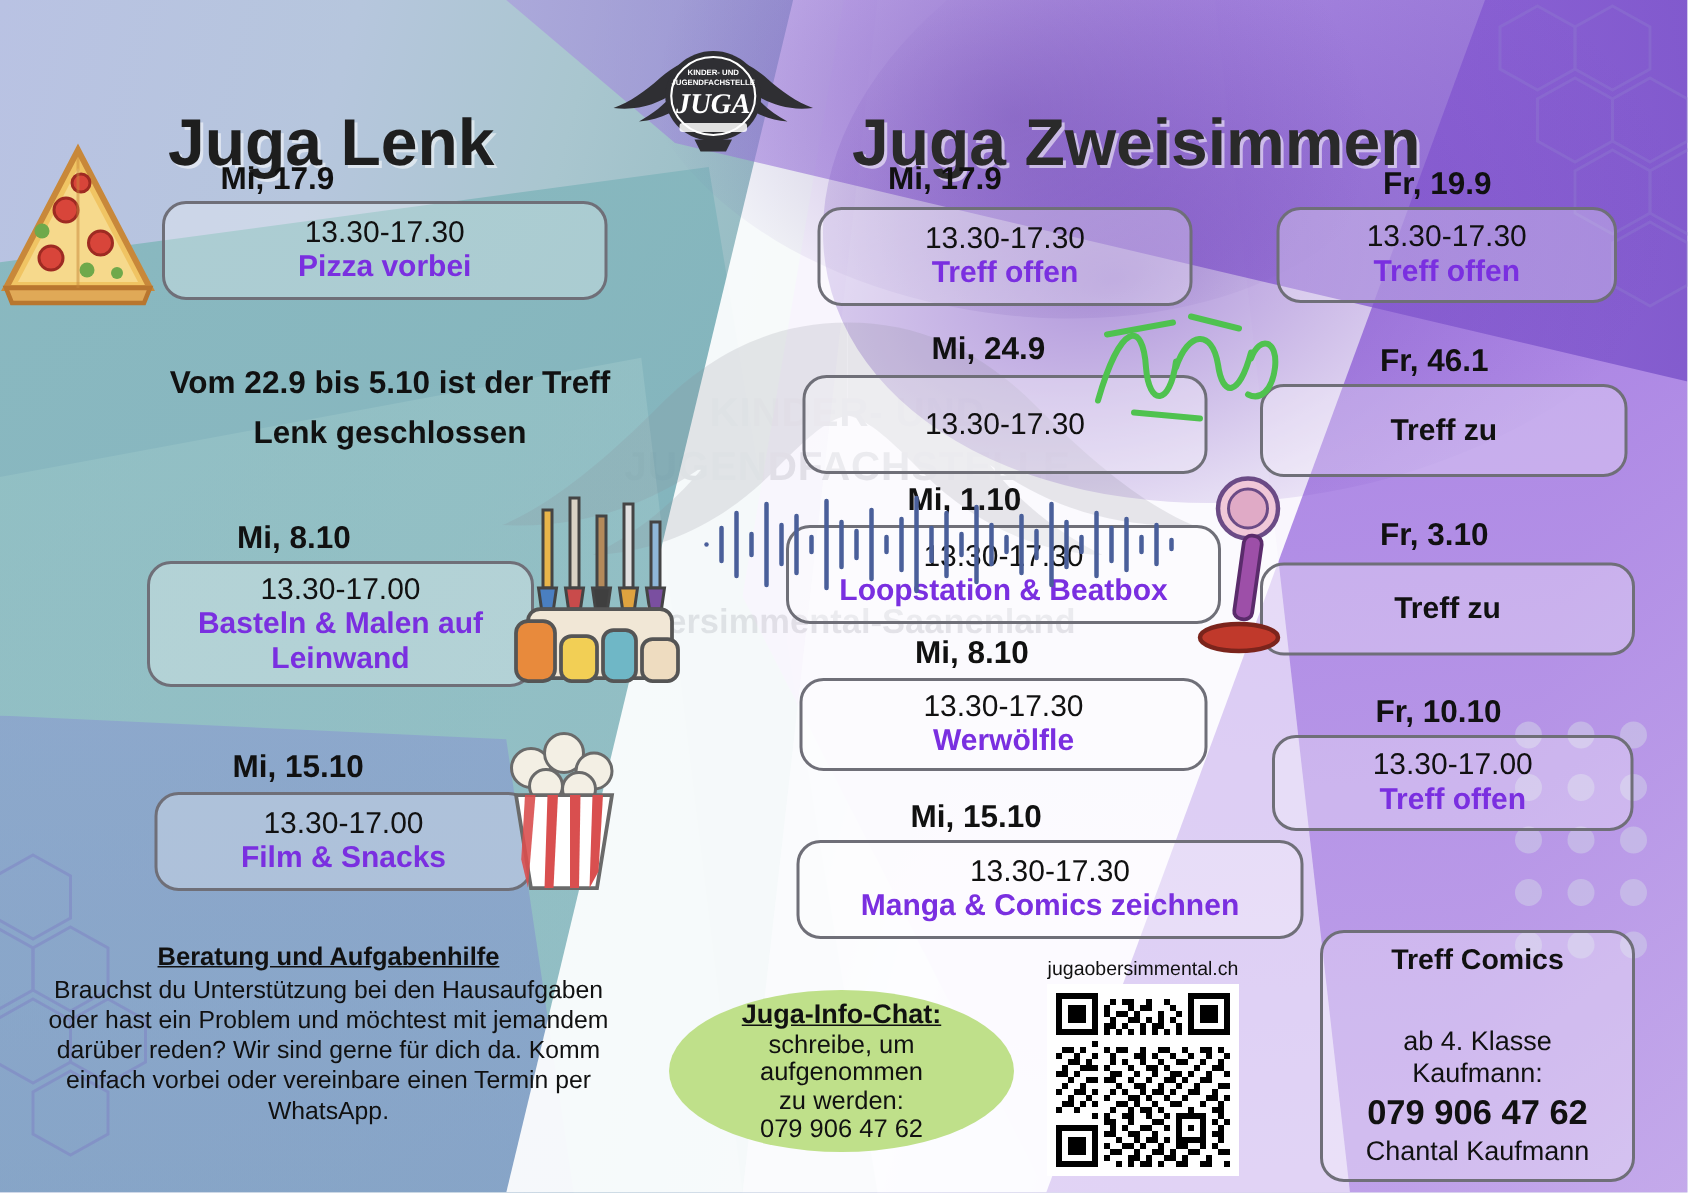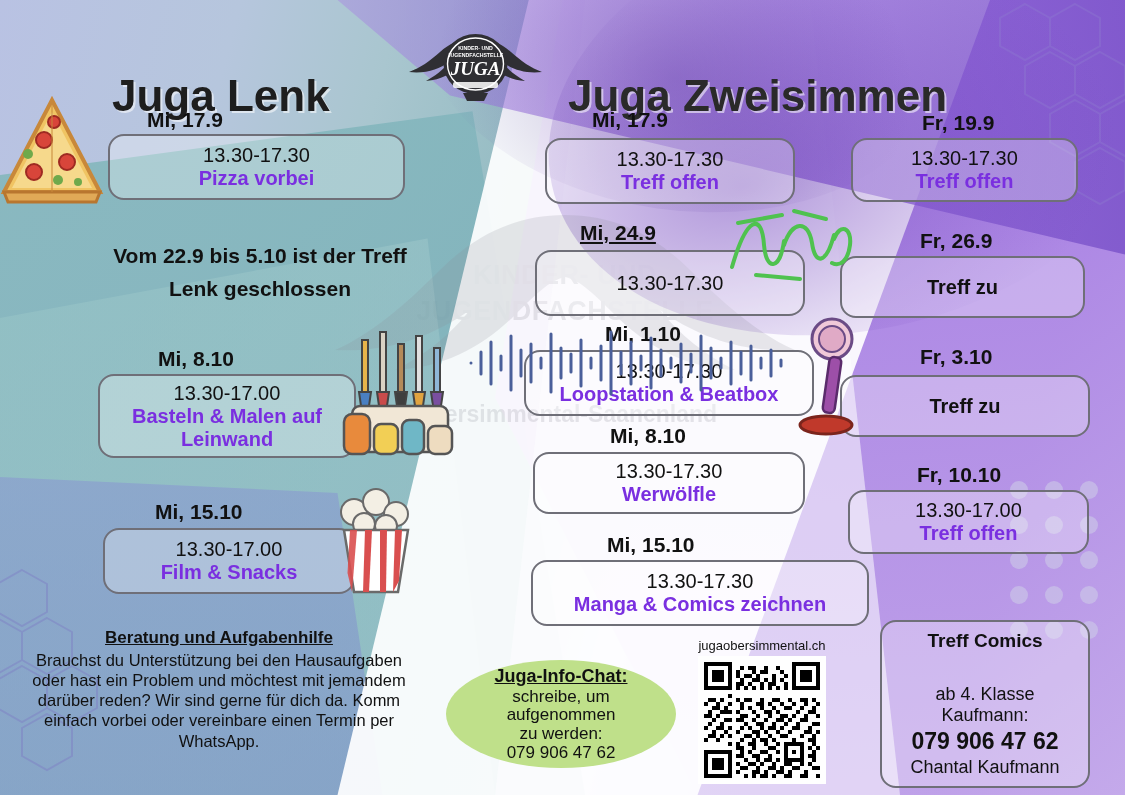--- a/index.html
+++ b/index.html
@@ -265,21 +265,21 @@
       <div class="time">13.30-17.00</div>
       <div class="act">Film &amp; Snacks</div>
     </div>
 
     <div class="daylabel" style="left:592px; top:108px;">Mi, 17.9</div>
     <div class="card" style="left:545px; top:138px; width:250px; height:66px;">
       <div class="time">13.30-17.30</div>
       <div class="act">Treff offen</div>
     </div>
 
-    <div class="daylabel" style="left:580px; top:221px;text-decoration:underline;">Mi, 24.9</div>
+    <div class="daylabel" style="left:621px; top:221px;">Mi, 24.9</div>
     <div class="card" style="left:535px; top:250px; width:270px; height:66px;">
       <div class="time">13.30-17.30</div>
     </div>
 
     <div class="daylabel" style="left:605px; top:322px;">Mi, 1.10</div>
     <div class="card" style="left:524px; top:350px; width:290px; height:66px;">
       <div class="time">13.30-17.30</div>
       <div class="act">Loopstation &amp; Beatbox</div>
     </div>
 
@@ -294,21 +294,21 @@
       <div class="time">13.30-17.30</div>
       <div class="act">Manga &amp; Comics zeichnen</div>
     </div>
 
     <div class="daylabel" style="left:922px; top:111px;">Fr, 19.9</div>
     <div class="card" style="left:851px; top:138px; width:227px; height:64px;">
       <div class="time">13.30-17.30</div>
       <div class="act">Treff offen</div>
     </div>
 
-    <div class="daylabel" style="left:920px; top:229px;">Fr, 26.9</div>
+    <div class="daylabel" style="left:920px; top:229px;">Fr, 46.1</div>
     <div class="card" style="left:840px; top:256px; width:245px; height:62px;">
       <div class="act dark">Treff zu</div>
     </div>
 
     <div class="daylabel" style="left:920px; top:345px;">Fr, 3.10</div>
     <div class="card" style="left:840px; top:375px; width:250px; height:62px;">
       <div class="act dark">Treff zu</div>
     </div>
 
     <div class="daylabel" style="left:917px; top:463px;">Fr, 10.10</div>

